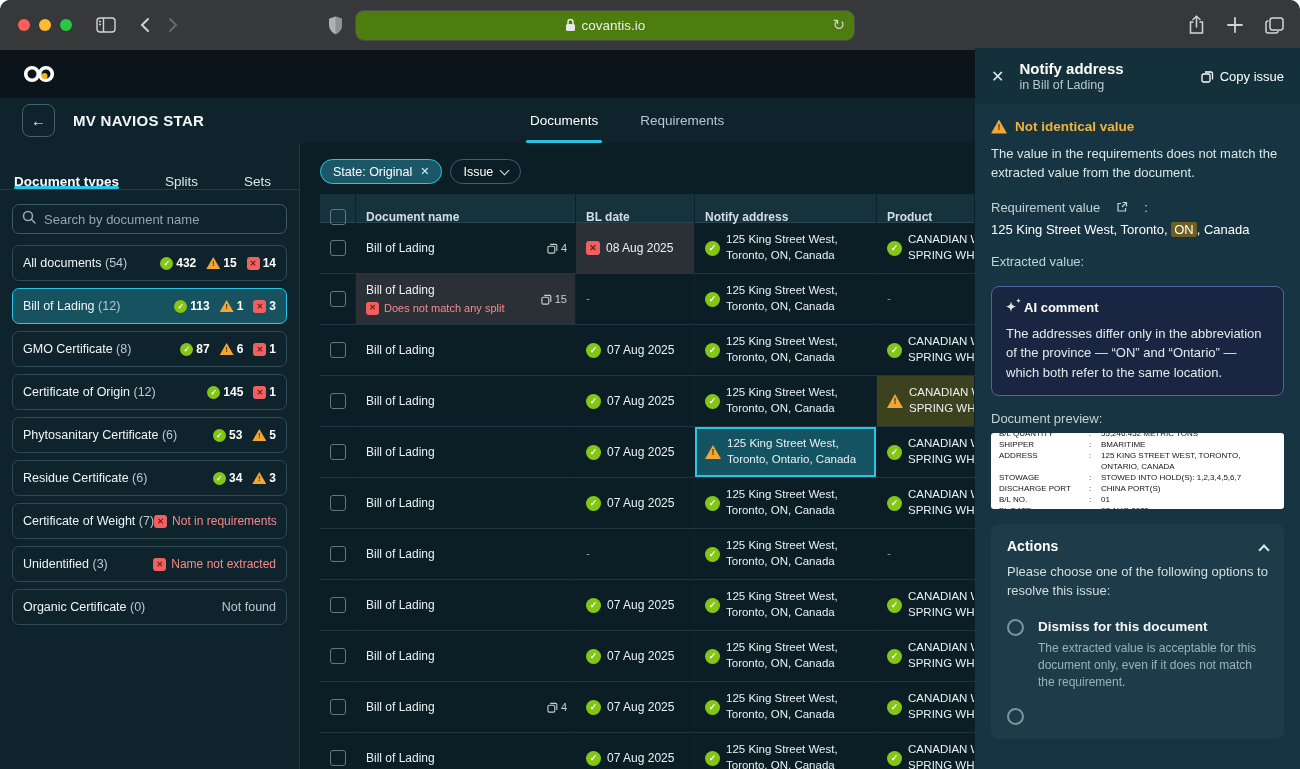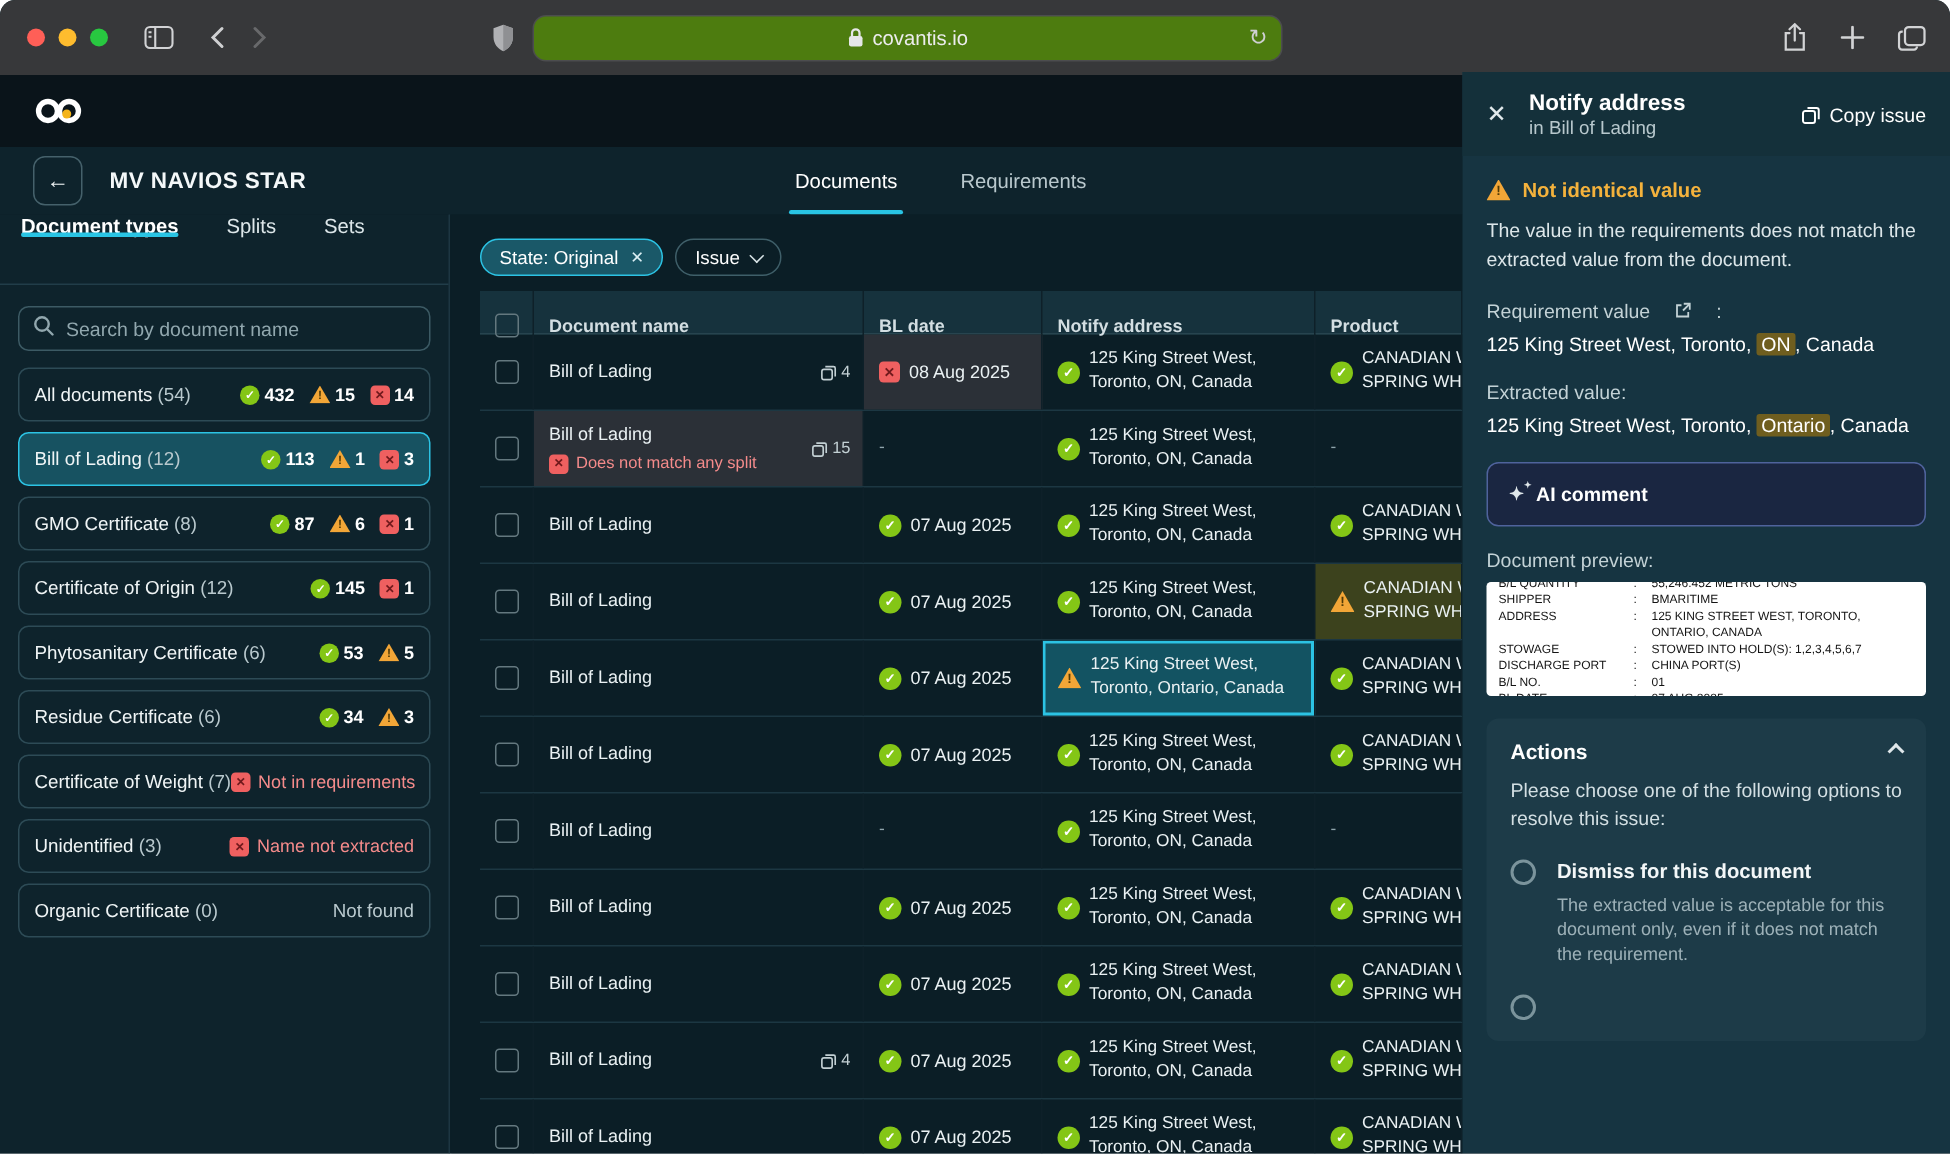--- a/index.html
+++ b/index.html
@@ -29,21 +29,21 @@
   .subheader{position:absolute;top:98px;left:0;width:975px;height:45px;background:#0e232c;display:flex;align-items:center}
   .back-btn{margin-left:22px;width:33px;height:33px;border:1px solid #45616b;border-radius:8px;display:flex;align-items:center;justify-content:center;color:#eef3f4;font-size:15px;cursor:pointer}
   .vessel{margin-left:18px;font-size:15px;font-weight:bold;color:#f4f8f9;letter-spacing:.3px}
   .main-tabs{position:absolute;left:530px;top:0;height:100%;display:flex;gap:42px}
   .mtab{position:relative;height:100%;display:flex;align-items:center;font-size:13.5px;color:#b9c8cd;cursor:pointer}
   .mtab.active{color:#fff}
   .mtab.active::after{content:"";position:absolute;left:-4px;right:-4px;bottom:0;height:3px;background:#29c4e4;border-radius:2px}
 
   
   .sidebar{position:absolute;top:143px;left:0;width:300px;bottom:0;background:#0e232c;border-right:1px solid #1d3642}
-  .stabs{height:47px;border-bottom:1px solid #213d49;display:flex;align-items:flex-start;padding:0 14px;gap:32px}
+  .stabs{height:47px;border-bottom:1px solid #213d49;display:flex;align-items:flex-end;padding:0 14px;gap:46px}
   .stab{position:relative;display:flex;align-items:center;font-size:13.5px;color:#dde7ea;cursor:pointer}
   .stab.active{color:#fff;font-weight:bold}
   .stab.active::after{content:"";position:absolute;left:0;right:0;bottom:0;height:3px;background:#29c4e4;border-radius:2px}
   .search{margin:14px 12px 11px;height:30px;border:1px solid #3c5a64;border-radius:7px;display:flex;align-items:center;gap:8px;padding:0 9px;background:transparent}
   .search input{flex:1;background:transparent;border:0;outline:none;color:#dfe8ea;font-size:13px;font-family:inherit}
   .search input::placeholder{color:#91a7ae}
   .sitem{margin:0 12px 7px;height:36px;border:1px solid #2d4b56;border-radius:7px;display:flex;align-items:center;justify-content:space-between;padding:0 10px;cursor:pointer}
   .sitem.sel{background:#175261;border:1px solid #2cc3e4}
   .sitem-label{font-size:12.5px;color:#f0f5f6;white-space:nowrap}
   .sitem-label .cnt{font-style:normal;color:#b9c9ce}
@@ -110,21 +110,21 @@
   .ai-title{display:flex;align-items:center;gap:8px;font-size:13px;font-weight:bold;color:#fff}
   .spark{position:relative;font-size:12px;color:#dfe7ea}
   .spark::after{content:"✦";position:absolute;font-size:6px;right:-5px;top:-3px}
   .ai-text{margin-top:9px;font-size:13px;line-height:1.5;color:#e2eaec}
   .pv-label{margin-top:15px;font-size:13px;color:#c3d2d6}
   .pv-box{margin-top:7px;background:#fff;border-radius:3px;height:76px;overflow:hidden;padding:0 8px;color:#141414}
   .pv-in{margin-top:-5px}
   .prow{display:flex;font-size:8px;line-height:11px;font-weight:400}
   .plabel{width:90px;flex:none}.pcolon{width:12px;flex:none}.pval{flex:1}
   .actions{margin-top:15px;background:#1d3b48;border-radius:8px;padding:14px 16px}
-  .act-head{display:flex;justify-content:space-between;align-items:flex-start}
+  .act-head{display:flex;justify-content:space-between;align-items:flex-end}
   .act-title{font-size:14px;font-weight:bold;color:#fff}
   .chev-up{width:8px;height:8px;border-left:2px solid #dfe7ea;border-top:2px solid #dfe7ea;transform:rotate(45deg);margin-top:4px;cursor:pointer}
   .act-desc{margin-top:9px;font-size:13px;line-height:1.45;color:#d3dfe3}
   .opt{margin-top:17px;display:grid;grid-template-columns:20px 1fr;column-gap:11px;cursor:pointer}
   .radio{width:17px;height:17px;border:2px solid #7b949c;border-radius:50%;margin-top:1px}
   .opt-label{font-size:13.5px;font-weight:bold;color:#f3f7f8;line-height:1.35}
   .opt-desc{grid-column:2;margin-top:4px;font-size:12px;line-height:1.4;color:#9db1b8}
 </style>
 </head>
 <body>
@@ -628,29 +628,27 @@
             <path d="M6.5 1.5 H10.5 V5.5"></path>
             <line x1="10.3" y1="1.7" x2="6" y2="6"></line>
           </svg>
         <span>:</span>
       </div>
       <div class="fvalue">
         <span>125 King Street West, Toronto, </span><span class="hl">ON</span><span>, Canada</span>
       </div>
 
       <div class="flabel">Extracted value:</div>
-      <div class="fvalue">
-        <span>125 King Street West, Toronto, </span><span class="hl">Ontario</span><span>, Canada</span>
-      </div>
 
       <div class="ai-card">
         <div class="ai-title">
           <span class="spark">✦</span>
           <span>AI comment</span>
         </div>
+        <div class="ai-text">The addresses differ only in the abbreviation of the province — “ON” and “Ontario” — which both refer to the same location.</div>
       </div>
 
       <div class="pv-label">Document preview:</div>
       <div class="pv-box">
         <div class="pv-in" id="preview-rows">
             <div class="prow">
      <span class="plabel">B/L QUANTITY</span>
               <span class="pcolon">:</span>
               <span class="pval">55,246.452 METRIC TONS</span>
             </div>

